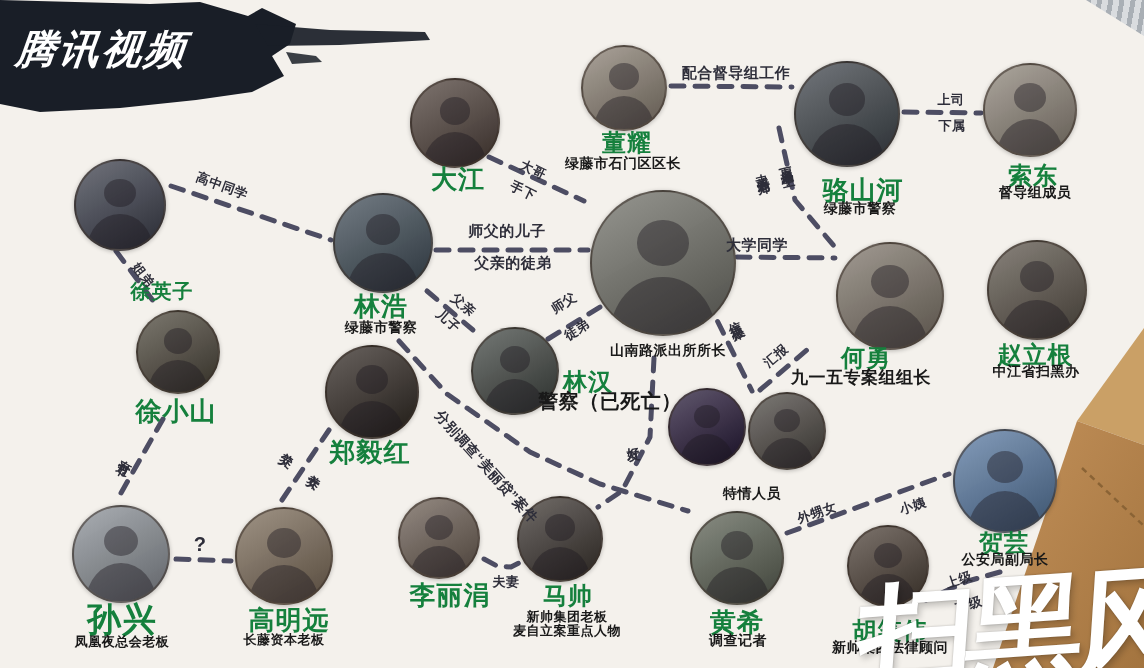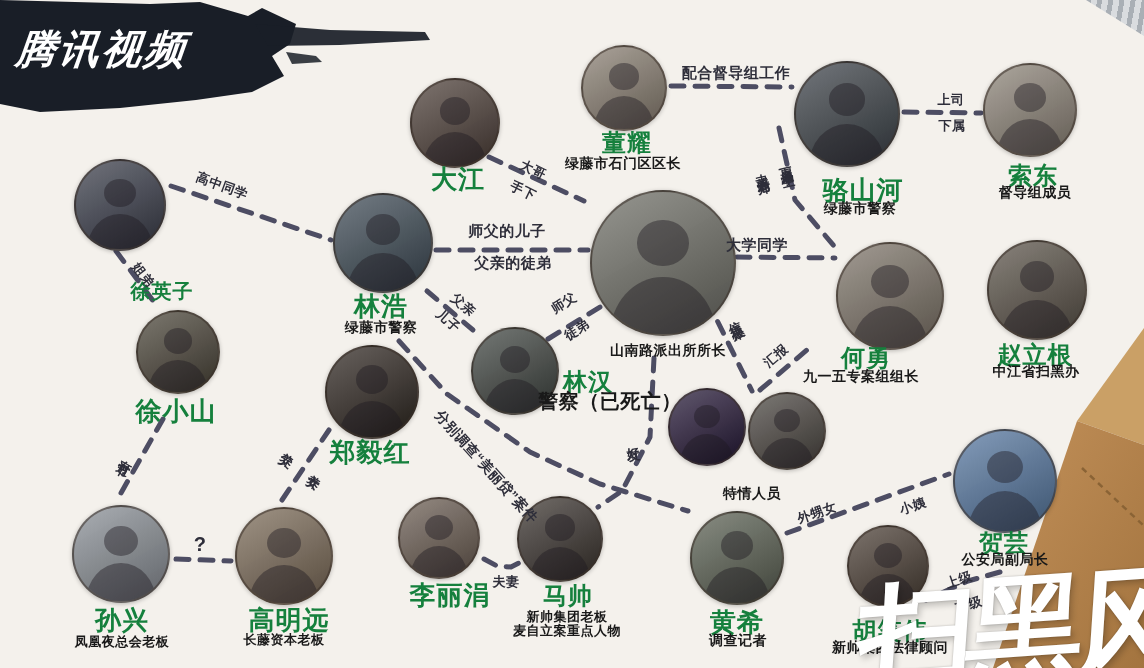--- a/index.html
+++ b/index.html
@@ -148,21 +148,21 @@
       <span class="sil"></span>
     </div>
     <div class="pname" style="left: 138px; top: 291px; font-size: 20px; margin-left: 24px;">徐英子</div>
     <div class="avatar" style="left: 136px; top: 310px; height: 84px; width: 84px; background: linear-gradient(150deg, rgba(255, 255, 255, 0.28), rgba(0, 0, 0, 0.3)), rgb(74, 68, 56);">
       <span class="sil"></span>
     </div>
     <div class="pname" style="left: 176px; top: 411px; font-size: 26px;">徐小山</div>
     <div class="avatar" style="left: 72px; top: 505px; height: 98px; width: 98px; background: linear-gradient(150deg, rgba(255, 255, 255, 0.28), rgba(0, 0, 0, 0.3)), rgb(138, 143, 150);">
       <span class="sil"></span>
     </div>
-    <div class="pname" style="left: 122px; top: 620px; font-size: 26px; text-align: right;">孙兴</div>
+    <div class="pname" style="left: 122px; top: 620px; font-size: 34px; text-align: right;">孙兴</div>
     <div class="psub" style="left: 122px; top: 642px; font-size: 13px;">凤凰夜总会老板</div>
     <div class="avatar" style="left: 235px; top: 507px; height: 98px; width: 98px; background: linear-gradient(150deg, rgba(255, 255, 255, 0.28), rgba(0, 0, 0, 0.3)), rgb(123, 106, 87);">
       <span class="sil"></span>
     </div>
     <div class="pname" style="left: 289px; top: 620px; font-size: 26px;">高明远</div>
     <div class="psub" style="left: 284px; top: 640px; font-size: 13px;">长藤资本老板</div>
     <div class="avatar" style="left: 410px; top: 78px; height: 90px; width: 90px; background: linear-gradient(150deg, rgba(255, 255, 255, 0.28), rgba(0, 0, 0, 0.3)), rgb(77, 63, 56);">
       <span class="sil"></span>
     </div>
     <div class="pname" style="left: 458px; top: 179px; font-size: 26px;">大江</div>
@@ -218,21 +218,21 @@
     <div class="psub" style="left: 860px; top: 209px; font-size: 14px;">绿藤市警察</div>
     <div class="avatar" style="left: 983px; top: 63px; height: 94px; width: 94px; background: linear-gradient(150deg, rgba(255, 255, 255, 0.28), rgba(0, 0, 0, 0.3)), rgb(141, 132, 120);">
       <span class="sil"></span>
     </div>
     <div class="pname" style="left: 1033px; top: 176px; font-size: 24px;">索东</div>
     <div class="psub" style="left: 1035px; top: 193px; font-size: 14px;">督导组成员</div>
     <div class="avatar" style="left: 836px; top: 242px; height: 108px; width: 108px; background: linear-gradient(150deg, rgba(255, 255, 255, 0.28), rgba(0, 0, 0, 0.3)), rgb(125, 116, 104);">
       <span class="sil"></span>
     </div>
     <div class="pname" style="left: 866px; top: 358px; font-size: 24px;">何勇</div>
-    <div class="psub" style="left: 861px; top: 377px; font-size: 14px;">九一五专案组组长</div>
+    <div class="psub" style="left: 861px; top: 377px; font-size: 17px;">九一五专案组组长</div>
     <div class="avatar" style="left: 987px; top: 240px; height: 100px; width: 100px; background: linear-gradient(150deg, rgba(255, 255, 255, 0.28), rgba(0, 0, 0, 0.3)), rgb(90, 82, 72);">
       <span class="sil"></span>
     </div>
     <div class="pname" style="left: 1035px; top: 355px; font-size: 24px;">赵立根</div>
     <div class="psub" style="left: 1036px; top: 372px; font-size: 14px;">中江省扫黑办</div>
     <div class="avatar" style="left: 953px; top: 429px; height: 104px; width: 104px; background: linear-gradient(150deg, rgba(255, 255, 255, 0.28), rgba(0, 0, 0, 0.3)), rgb(85, 119, 160);">
       <span class="sil"></span>
     </div>
     <div class="pname" style="left: 1004px; top: 543px; font-size: 24px;">贺芸</div>
     <div class="psub" style="left: 1005px; top: 560px; font-size: 14px;">公安局副局长</div>

